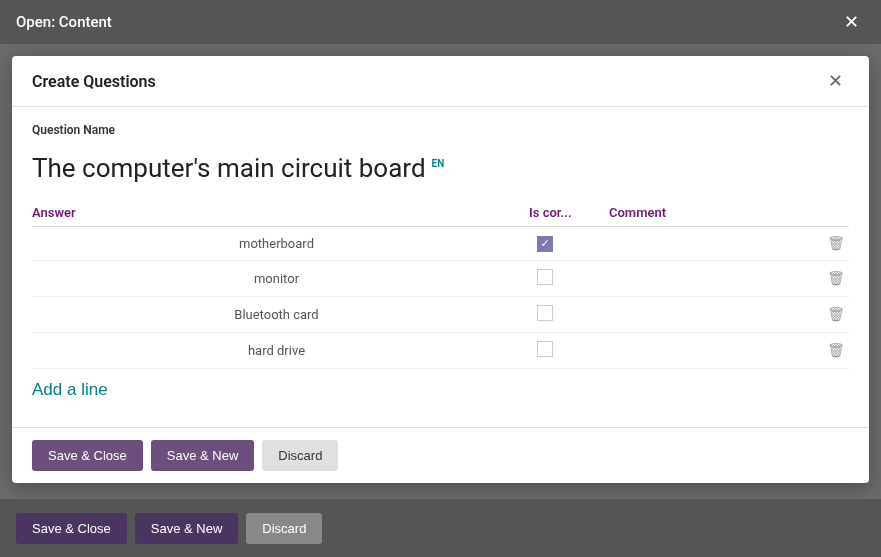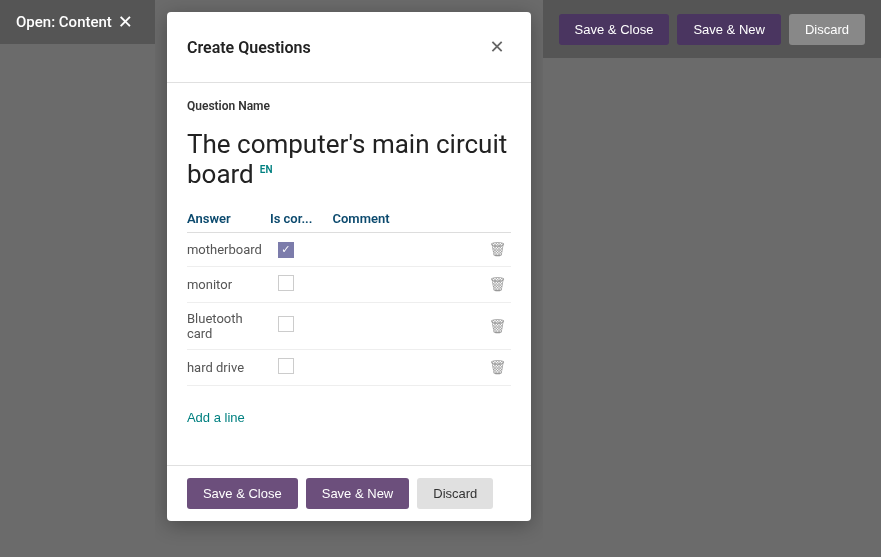--- a/index.html
+++ b/index.html
@@ -12,21 +12,21 @@
       align-items: center;
       justify-content: center;
       overflow: hidden;
     }
 
     .outer-modal {
       width: 881px;
       height: 557px;
       position: relative;
       display: flex;
-      flex-direction: row;
+      flex-direction: column;
     }
 
     .outer-modal-header {
       background: #555555;
       padding: 10px 16px;
       display: flex;
       align-items: center;
       justify-content: space-between;
       height: 44px;
     }
@@ -63,21 +63,21 @@
       width: 860px;
       display: flex;
       flex-direction: column;
       box-shadow: 0 4px 20px rgba(0,0,0,0.3);
     }
 
     .inner-modal-header {
       display: flex;
       align-items: center;
       justify-content: space-between;
-      padding: 24px 20px;
+      padding: 14px 20px;
       border-bottom: 1px solid #e0e0e0;
     }
 
     .inner-modal-title {
       font-size: 16px;
       font-weight: 600;
       color: #222222;
     }
 
     .inner-close-btn {
@@ -120,21 +120,21 @@
 
     .answers-table {
       width: 100%;
       border-collapse: collapse;
     }
 
     .answers-table thead tr th {
       text-align: left;
       font-size: 13px;
       font-weight: 600;
-      color: #0c4a6e;
+      color: #701a75;
       padding: 6px 8px 6px 0;
       border-bottom: 1px solid #ddd;
     }
 
     .answers-table thead tr th.is-correct-col {
       width: 80px;
     }
 
     .answers-table thead tr th.comment-col {
       width: 200px;
@@ -143,20 +143,21 @@
     .answers-table thead tr th.delete-col {
       width: 40px;
     }
 
     .answers-table tbody tr td {
       padding: 8px 8px 8px 0;
       border-bottom: 1px solid #eee;
       font-size: 13px;
       color: #333;
       vertical-align: middle;
+      text-align: center;
     }
 
     .answers-table tbody tr td.answer-cell {
       color: #555;
     }
 
     .answers-table tbody tr td.is-correct-cell {
       text-align: left;
       padding-left: 8px;
     }
@@ -197,23 +198,23 @@
     .delete-icon {
       color: #999;
       font-size: 14px;
       cursor: pointer;
     }
 
     .add-a-line-btn {
       color: #008080;
       background: none;
       border: none;
-      font-size: 13px;
-      cursor: pointer;
-      padding: 24px 0;
+      font-size: 17px;
+      cursor: pointer;
+      padding: 11px 0;
       display: inline-block;
     }
 
     .inner-modal-footer {
       display: flex;
       gap: 8px;
       padding: 12px 20px;
       border-top: 1px solid #e0e0e0;
       align-items: center;
     }

